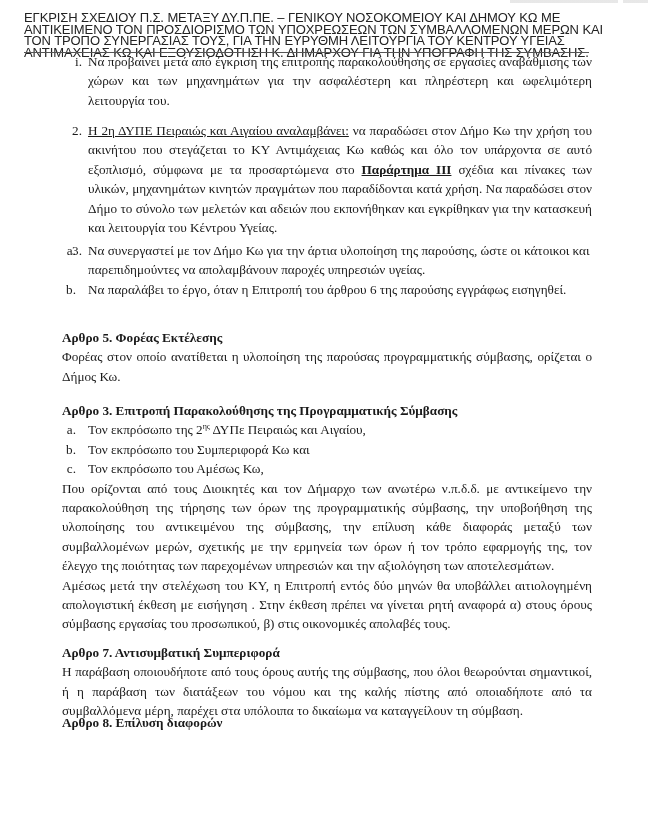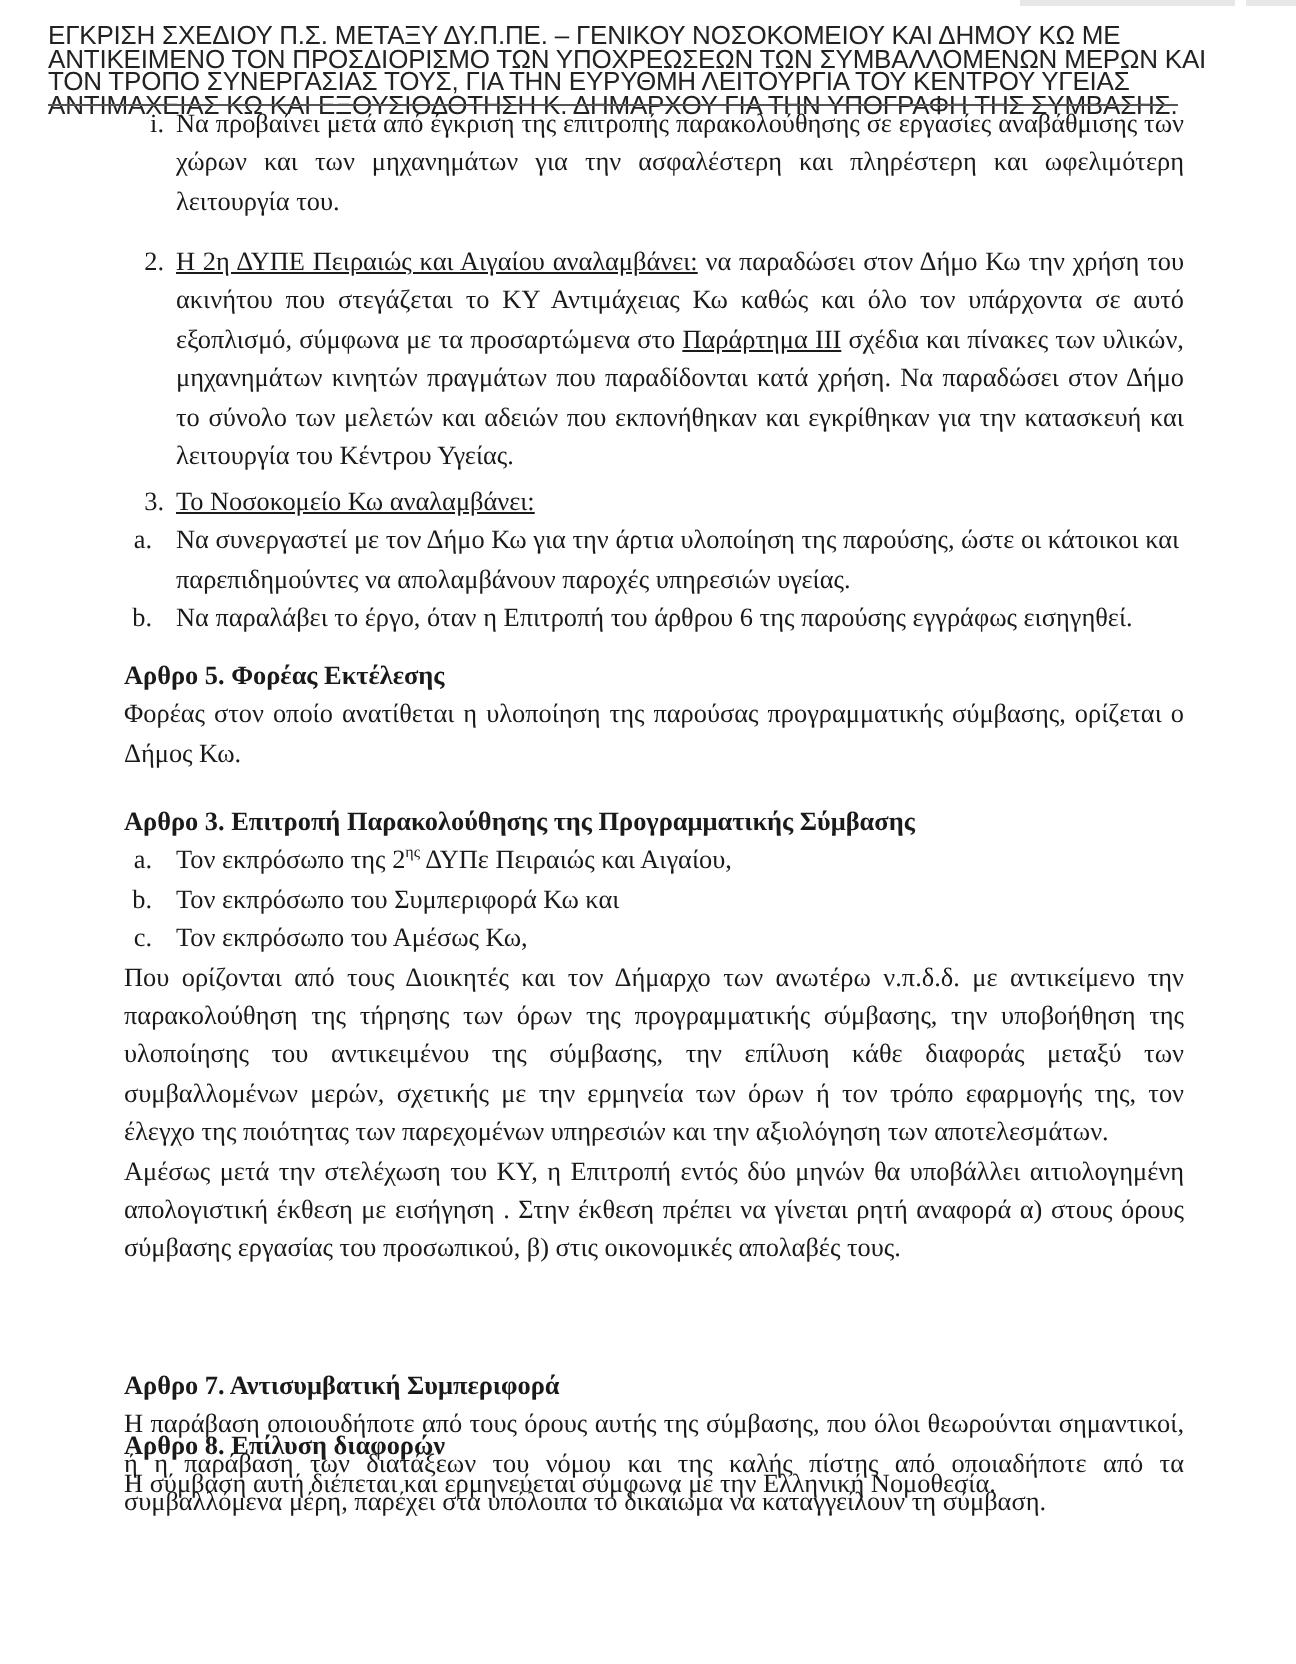--- a/index.html
+++ b/index.html
@@ -27,21 +27,21 @@
       font-size: 13.2px; line-height: 19.4px;
     }
     .justify { text-align: justify; }
     .item {
       position: relative; padding-left: 26px;
     }
     .item .marker {
       position: absolute; left: 0; top: 0; width: 20px; text-align: right;
     }
     .ul { text-decoration: underline; }
-    .bu { font-weight: normal; text-decoration: underline; }
+    .bu { font-weight: bold; text-decoration: underline; }
     .h { font-weight: bold; }
     sup { font-size: 8px; vertical-align: super; line-height: 0; }
   </style>
 </head>
 <body>
 
 <div class="topfrag"></div>
 
 <div class="header">ΕΓΚΡΙΣΗ ΣΧΕΔΙΟΥ Π.Σ. ΜΕΤΑΞΥ ΔΥ.Π.ΠΕ. – ΓΕΝΙΚΟΥ ΝΟΣΟΚΟΜΕΙΟΥ ΚΑΙ ΔΗΜΟΥ ΚΩ ΜΕ ΑΝΤΙΚΕΙΜΕΝΟ ΤΟΝ ΠΡΟΣΔΙΟΡΙΣΜΟ ΤΩΝ ΥΠΟΧΡΕΩΣΕΩΝ ΤΩΝ ΣΥΜΒΑΛΛΟΜΕΝΩΝ ΜΕΡΩΝ ΚΑΙ ΤΟΝ ΤΡΟΠΟ ΣΥΝΕΡΓΑΣΙΑΣ ΤΟΥΣ, ΓΙΑ ΤΗΝ ΕΥΡΥΘΜΗ ΛΕΙΤΟΥΡΓΙΑ ΤΟΥ ΚΕΝΤΡΟΥ ΥΓΕΙΑΣ ΑΝΤΙΜΑΧΕΙΑΣ ΚΩ ΚΑΙ ΕΞΟΥΣΙΟΔΟΤΗΣΗ Κ. ΔΗΜΑΡΧΟΥ ΓΙΑ ΤΗΝ ΥΠΟΓΡΑΦΗ ΤΗΣ ΣΥΜΒΑΣΗΣ.</div>
 <div class="header-rule"></div>
@@ -56,21 +56,20 @@
 <div class="content" style="top:121px;">
   <div class="item justify">
     <span class="marker">2.</span>
     <span class="ul">Η 2η ΔΥΠΕ Πειραιώς και Αιγαίου αναλαμβάνει:</span><span> να παραδώσει στον Δήμο Κω  την χρήση του ακινήτου που στεγάζεται το ΚΥ Αντιμάχειας Κω καθώς και όλο τον υπάρχοντα σε αυτό εξοπλισμό, σύμφωνα με τα προσαρτώμενα στο </span><span class="bu">Παράρτημα ΙΙΙ</span><span> σχέδια και πίνακες των υλικών, μηχανημάτων κινητών πραγμάτων που παραδίδονται κατά χρήση. Να παραδώσει στον Δήμο το σύνολο των μελετών και αδειών που εκπονήθηκαν και εγκρίθηκαν για την κατασκευή και λειτουργία του Κέντρου Υγείας.</span>
   </div>
 </div>
 
 <div class="content" style="top:241px;">
   <div class="item">
     <span class="marker">3.</span>
-    <span class="ul">Το Νοσοκομείο Κω αναλαμβάνει:</span>
   </div>
   <div class="item" style="padding-left:26px;">
     <span class="marker" style="width:14px;">a.</span>
     <span>Να συνεργαστεί με τον Δήμο Κω για την άρτια υλοποίηση της παρούσης,  ώστε οι κάτοικοι και παρεπιδημούντες να απολαμβάνουν παροχές  υπηρεσιών υγείας.</span>
   </div>
   <div class="item" style="padding-left:26px;">
     <span class="marker" style="width:14px;">b.</span>
     <span>Να παραλάβει το έργο, όταν η Επιτροπή του άρθρου 6 της παρούσης εγγράφως εισηγηθεί.</span>
   </div>
 </div>
@@ -91,21 +90,20 @@
     <span>Τον εκπρόσωπο του Συμπεριφορά Κω  και</span>
   </div>
   <div class="item">
     <span class="marker" style="width:14px;">c.</span>
     <span>Τον εκπρόσωπο του Αμέσως Κω,</span>
   </div>
   <div class="justify">Που ορίζονται από τους Διοικητές και τον Δήμαρχο των ανωτέρω ν.π.δ.δ. με αντικείμενο την παρακολούθηση της τήρησης των όρων της προγραμματικής σύμβασης, την υποβοήθηση της υλοποίησης του αντικειμένου της σύμβασης, την επίλυση κάθε διαφοράς μεταξύ των συμβαλλομένων μερών, σχετικής με την ερμηνεία των όρων ή τον τρόπο εφαρμογής της, τον έλεγχο της ποιότητας των παρεχομένων υπηρεσιών και την αξιολόγηση των  αποτελεσμάτων.</div>
   <div class="justify">Αμέσως μετά την στελέχωση  του ΚΥ, η Επιτροπή εντός δύο μηνών θα υποβάλλει αιτιολογημένη απολογιστική έκθεση με εισήγηση . Στην έκθεση πρέπει να γίνεται ρητή αναφορά α) στους όρους σύμβασης εργασίας του προσωπικού, β) στις οικονομικές απολαβές τους.</div>
 </div>
 
-<div class="content" style="top:643px;margin-top:40px;">
+<div class="content" style="top:643px;">
   <div class="h">Αρθρο 7. Αντισυμβατική Συμπεριφορά</div>
   <div class="justify">Η παράβαση οποιουδήποτε από τους όρους αυτής της σύμβασης, που όλοι θεωρούνται σημαντικοί, ή η παράβαση των διατάξεων του νόμου και της καλής πίστης από οποιαδήποτε από τα συμβαλλόμενα μέρη, παρέχει στα υπόλοιπα το δικαίωμα να καταγγείλουν τη σύμβαση.</div>
 </div>
 
 <div class="content" style="top:713px;">
   <div class="h">Αρθρο 8. Επίλυση διαφορών</div>
-  <div>Η σύμβαση αυτή διέπεται και ερμηνεύεται σύμφωνα με την Ελληνική Νομοθεσία.</div>
 </div>
 
 </body></html>

